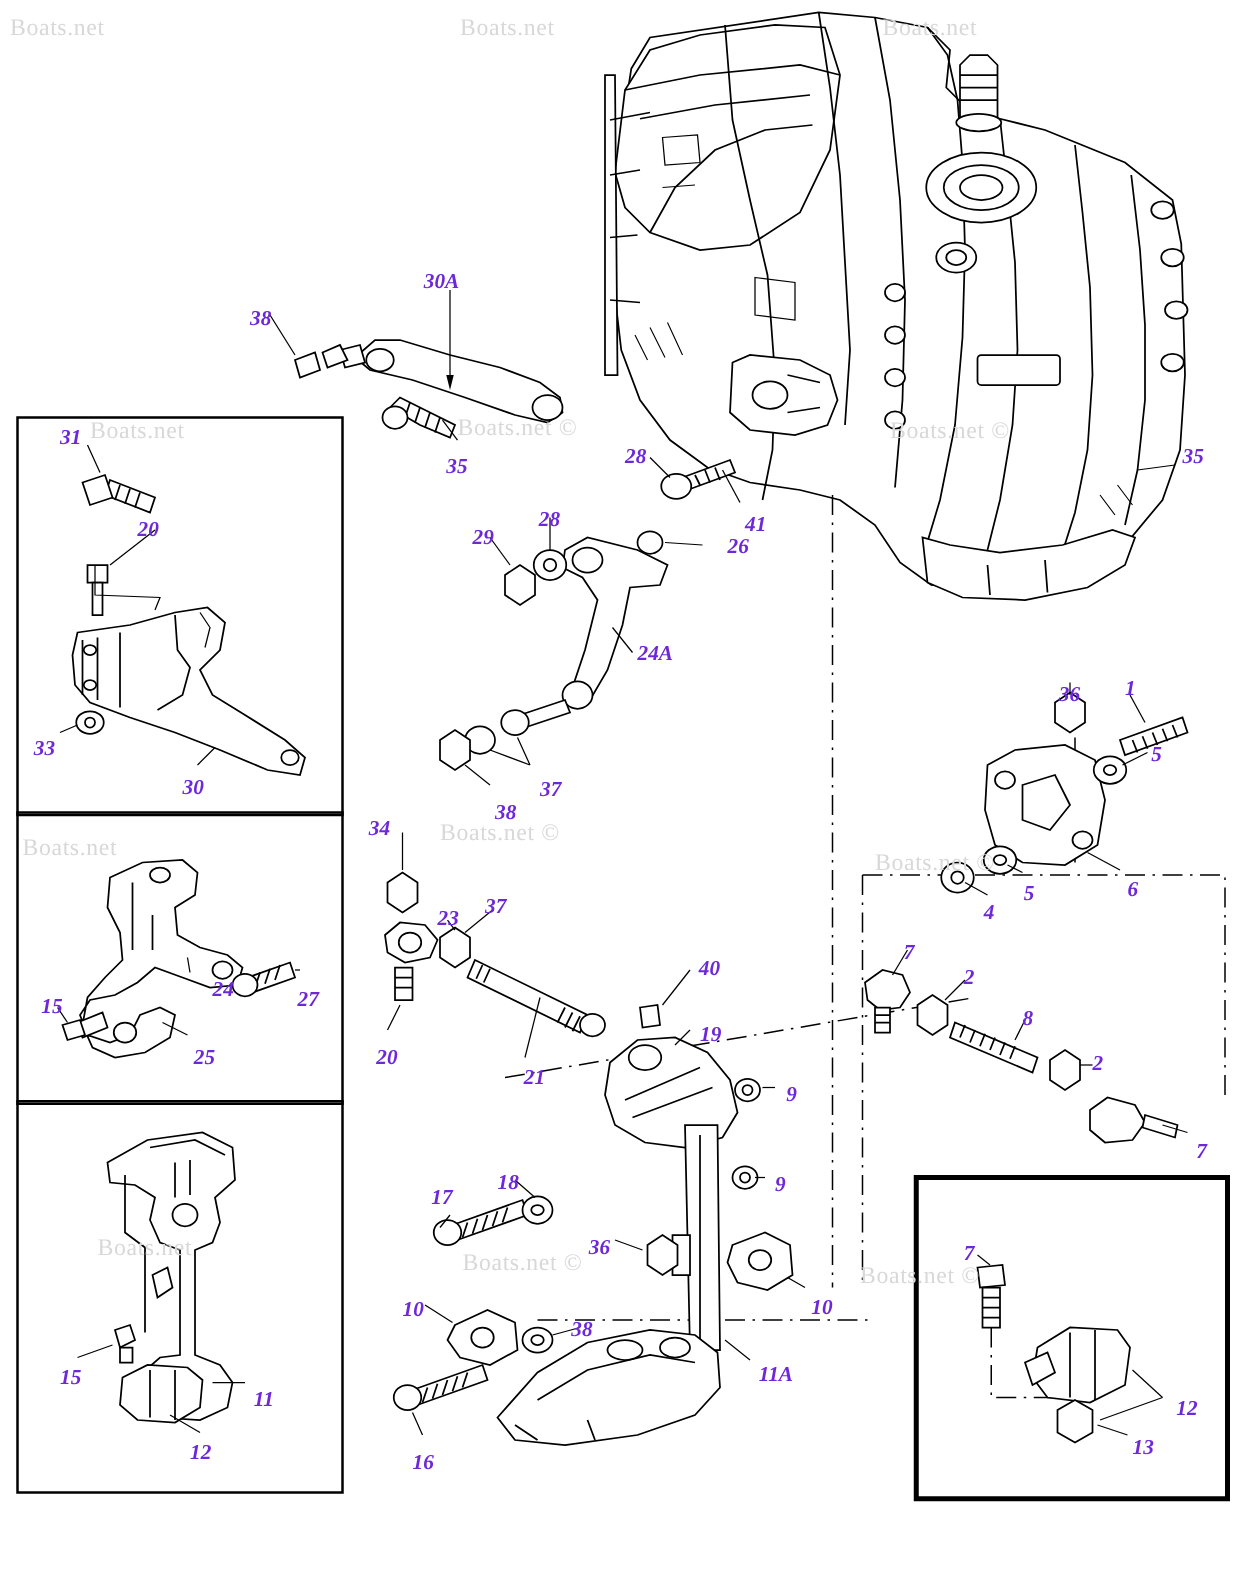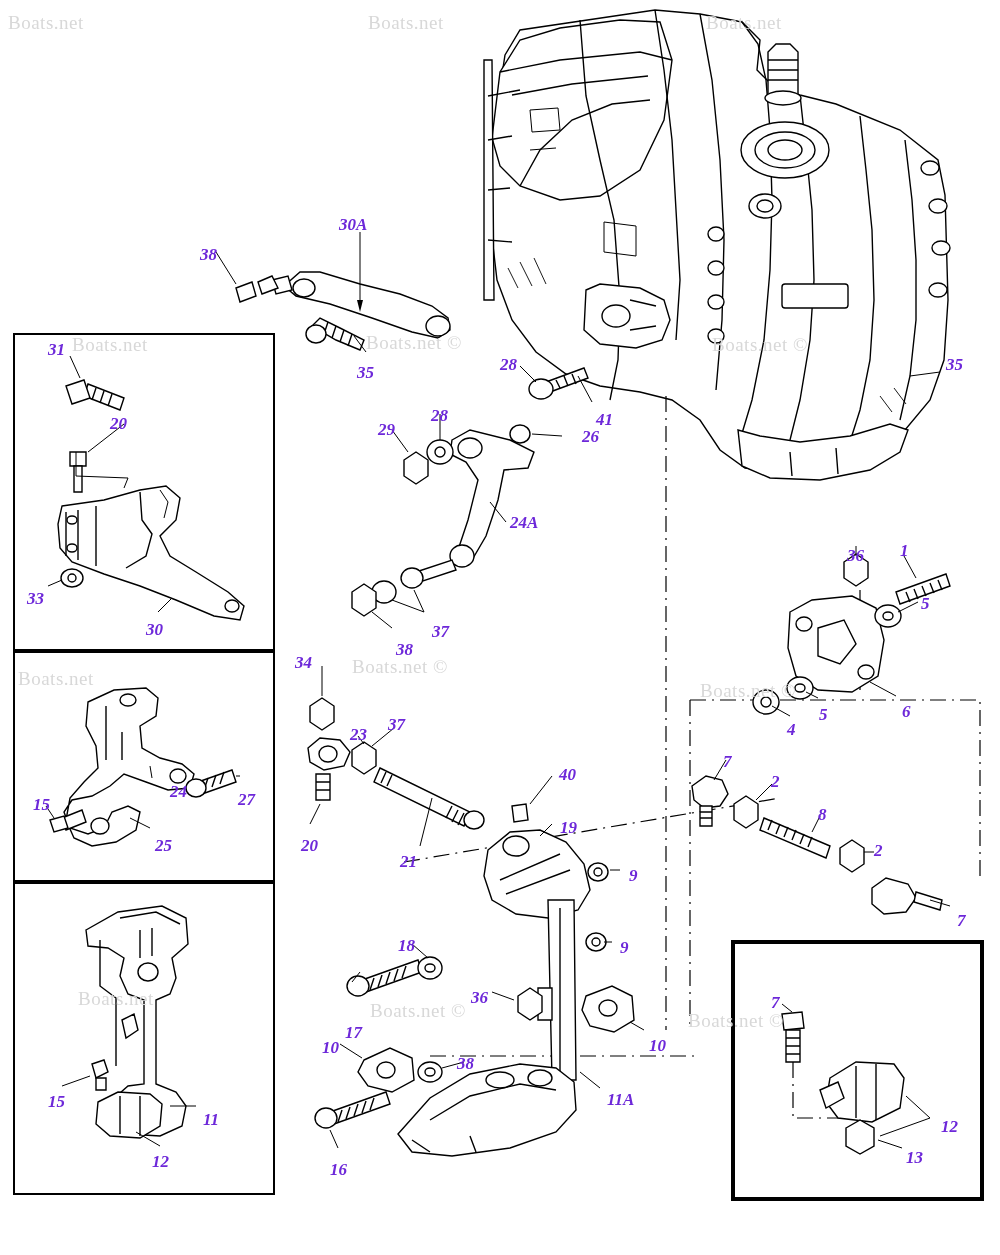--- a/index.html
+++ b/index.html
@@ -440,32 +440,32 @@
   <div class="cal" style="left:847px; top:546px;">36</div>
   <div class="cal" style="left:900px; top:541px;">1</div>
   <div class="cal" style="left:921px; top:594px;">5</div>
   <div class="cal" style="left:819px; top:705px;">5</div>
   <div class="cal" style="left:787px; top:720px;">4</div>
   <div class="cal" style="left:902px; top:702px;">6</div>
   <div class="cal" style="left:295px; top:653px;">34</div>
   <div class="cal" style="left:350px; top:725px;">23</div>
   <div class="cal" style="left:388px; top:715px;">37</div>
   <div class="cal" style="left:301px; top:836px;">20</div>
-  <div class="cal" style="left:400px; top:852px;">21</div>
+  <div class="cal" style="left:419px; top:852px;">21</div>
   <div class="cal" style="left:559px; top:765px;">40</div>
   <div class="cal" style="left:560px; top:818px;">19</div>
   <div class="cal" style="left:723px; top:752px;">7</div>
   <div class="cal" style="left:771px; top:772px;">2</div>
   <div class="cal" style="left:818px; top:805px;">8</div>
   <div class="cal" style="left:874px; top:841px;">2</div>
   <div class="cal" style="left:957px; top:911px;">7</div>
   <div class="cal" style="left:629px; top:866px;">9</div>
   <div class="cal" style="left:620px; top:938px;">9</div>
   <div class="cal" style="left:398px; top:936px;">18</div>
-  <div class="cal" style="left:345px; top:1023px;">17</div>
+  <div class="cal" style="left:345px; top:948px;">17</div>
   <div class="cal" style="left:471px; top:988px;">36</div>
   <div class="cal" style="left:322px; top:1038px;">10</div>
   <div class="cal" style="left:649px; top:1036px;">10</div>
   <div class="cal" style="left:457px; top:1054px;">38</div>
   <div class="cal" style="left:607px; top:1090px;">11A</div>
   <div class="cal" style="left:330px; top:1160px;">16</div>
   <div class="cal" style="left:33px; top:795px;">15</div>
   <div class="cal" style="left:158px; top:782px;margin-left:12px;">24</div>
   <div class="cal" style="left:155px; top:836px;">25</div>
   <div class="cal" style="left:238px; top:790px;">27</div>

